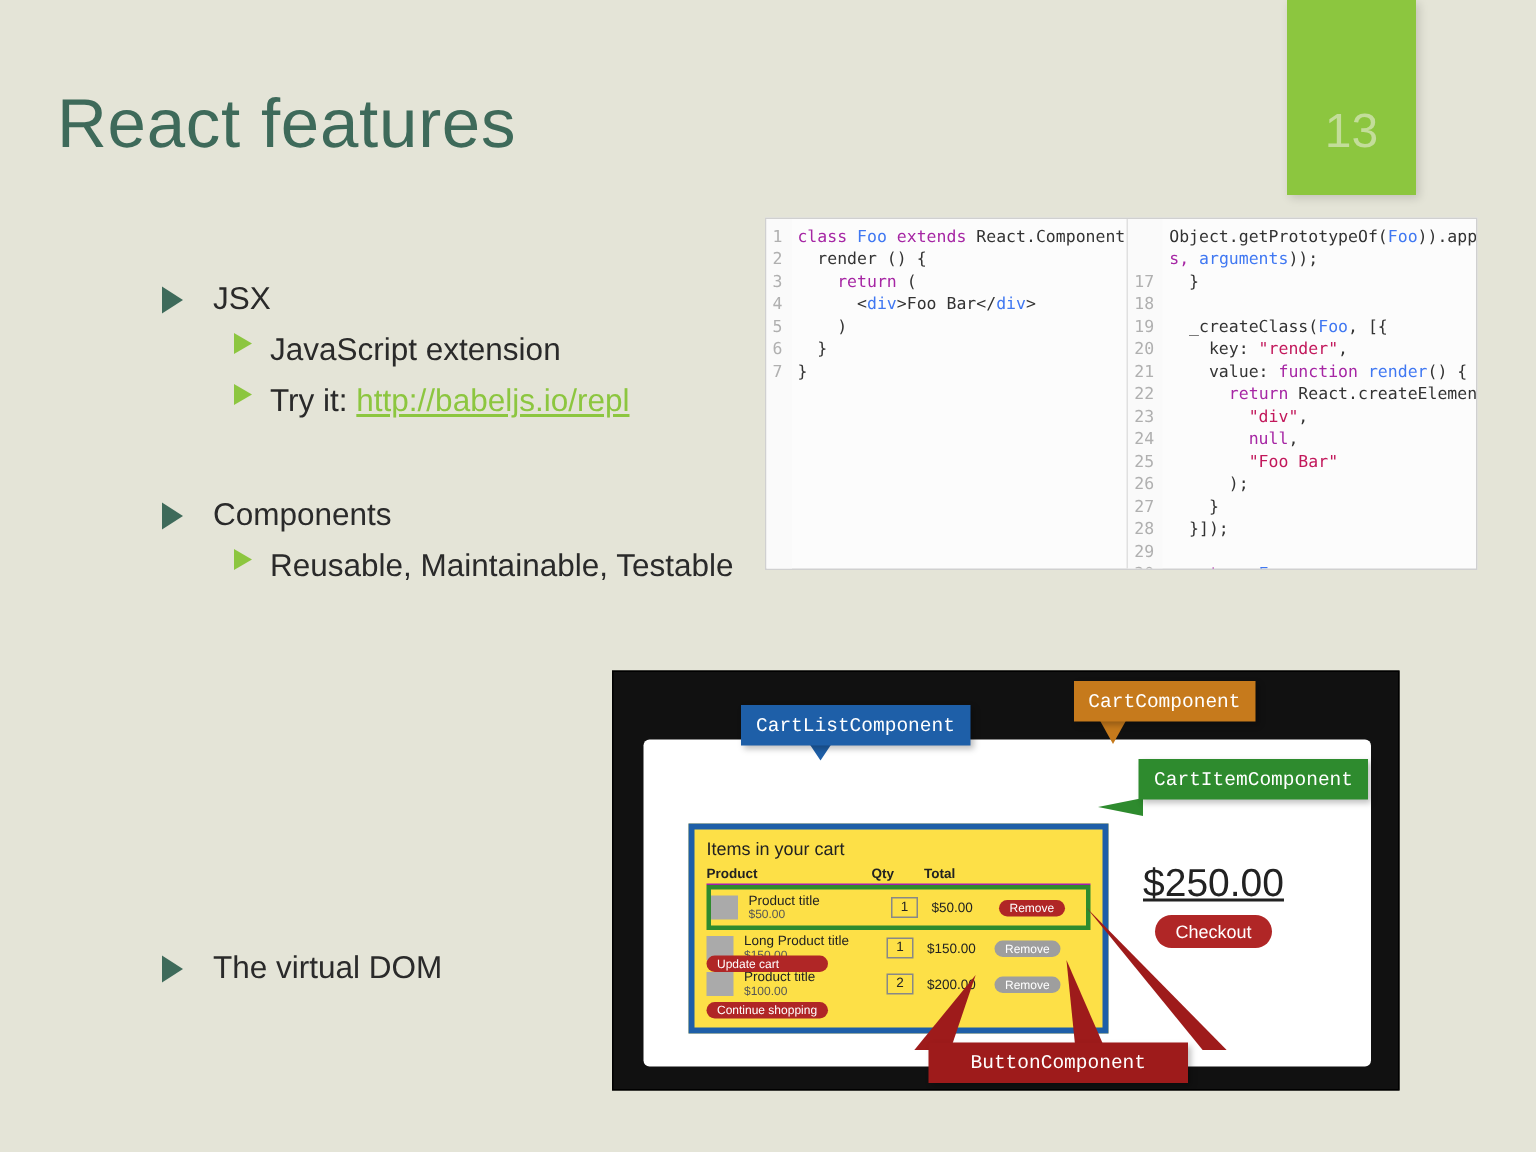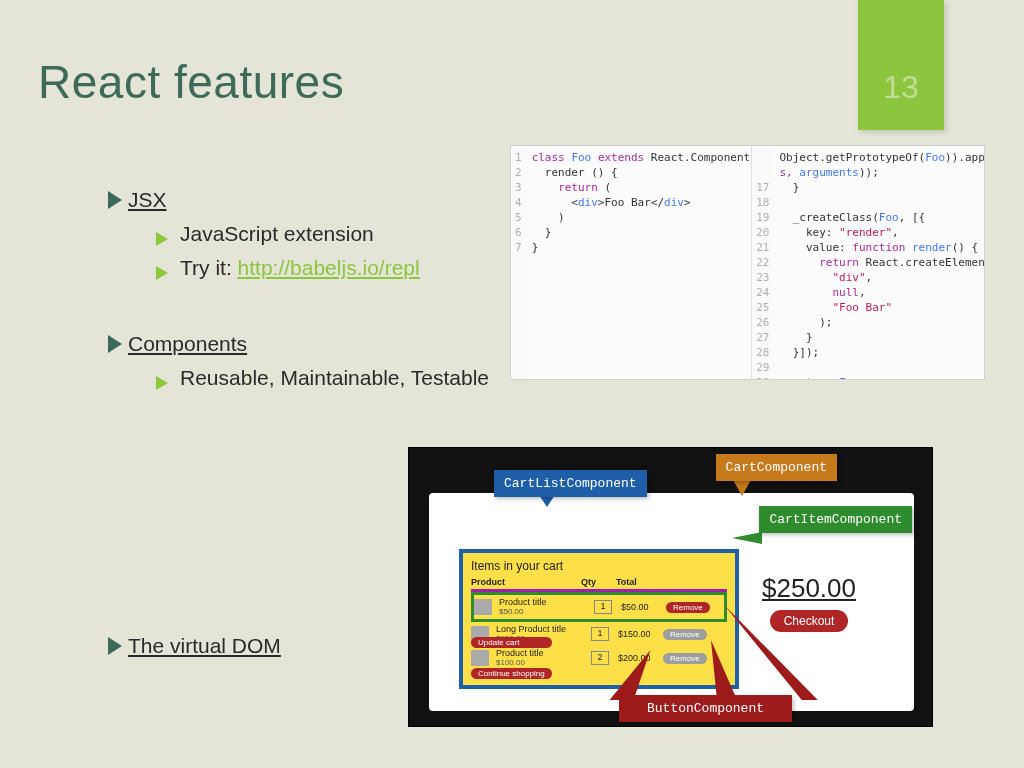--- a/index.html
+++ b/index.html
@@ -39,22 +39,22 @@
     font-weight: 300;
   }
   .bullets {
     position: absolute;
     top: 188px;
     left: 108px;
     font-size: 21px;
     color: #2a2a2a;
     font-weight: 300;
   }
-  .b1 { display: flex; align-items: center; gap: 6px; margin-bottom: 4px; text-decoration: underline; }
-  .b2 { display: flex; align-items: flex-end; gap: 12px; margin-left: 48px; margin-top: 10px; }
+  .b1 { display: flex; align-items: center; gap: 20px; margin-bottom: 4px; }
+  .b2 { display: flex; align-items: flex-start; gap: 12px; margin-left: 48px; margin-top: 10px; }
   .b1 .tri { border-left: 14px solid #3e6a5a; border-top: 9px solid transparent; border-bottom: 9px solid transparent; }
   .b2 .tri { border-left: 12px solid #8cc63f; border-top: 7px solid transparent; border-bottom: 7px solid transparent; }
   .tri { width: 0; height: 0; }
   .link { color: #8cc63f; text-decoration: underline; }
   .grp2 { margin-top: 52px; }
   .grp3 { margin-top: 244px; }
   
   .code-panel {
     position: absolute;
     top: 145px;
@@ -104,21 +104,21 @@
     width: 280px;
     height: 140px;
     border: 4px solid #1e5fa8;
     background: #fde047;
     padding: 6px 8px;
     font-size: 11px;
     font-family: Arial, sans-serif;
     color: #222;
   }
   .cart-list-title { font-size: 12px; margin-bottom: 4px; }
-  .cart-hdr { display: flex; font-size: 9px; font-weight: bold; border-bottom: 3px solid #a21caf; padding-bottom: 2px; }
+  .cart-hdr { display: flex; font-size: 9px; font-weight: bold; border-bottom: 1px solid #a21caf; padding-bottom: 2px; }
   .cart-hdr .c1 { width: 110px; }
   .cart-hdr .c2 { width: 35px; }
   .cart-hdr .c3 { width: 50px; }
   .cart-row { display: flex; align-items: center; font-size: 9px; padding: 3px 0; gap: 3px;}
   .cart-row .thumb { width: 18px; height: 16px; background: #aaa; margin-right: 4px;}
   .cart-row .info { width: 86px; line-height: 9px;}
   .cart-row .info .t { display:block; }
   .cart-row .info .p { color:#555; font-size:8px;}
   .cart-row .qty { width: 18px; height: 14px; border: 1px solid #888; text-align: center; font-size: 9px; margin: 0 6px;}
   .cart-row .tot { width: 42px; }

